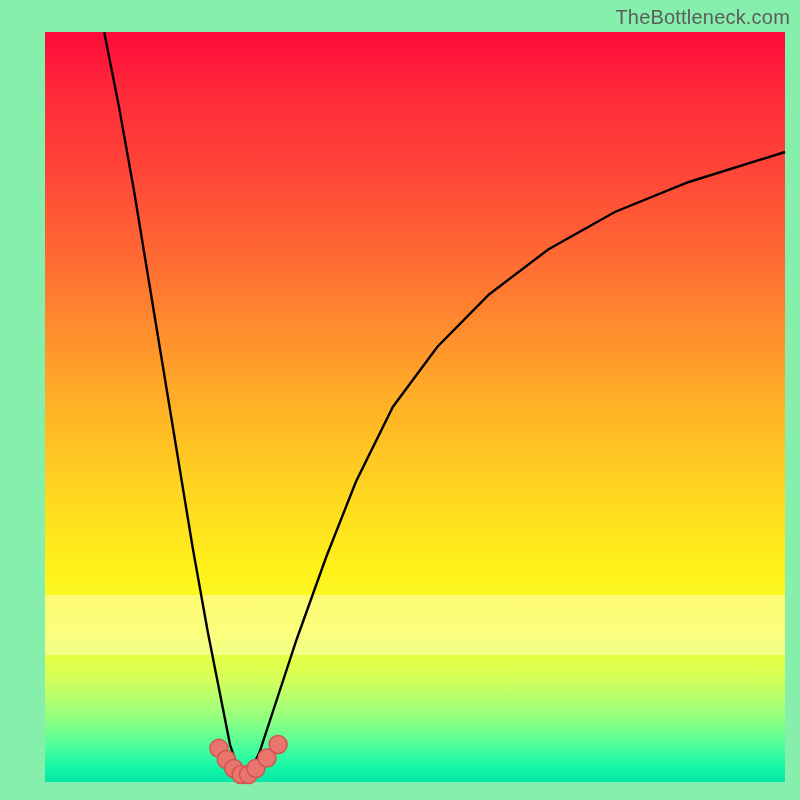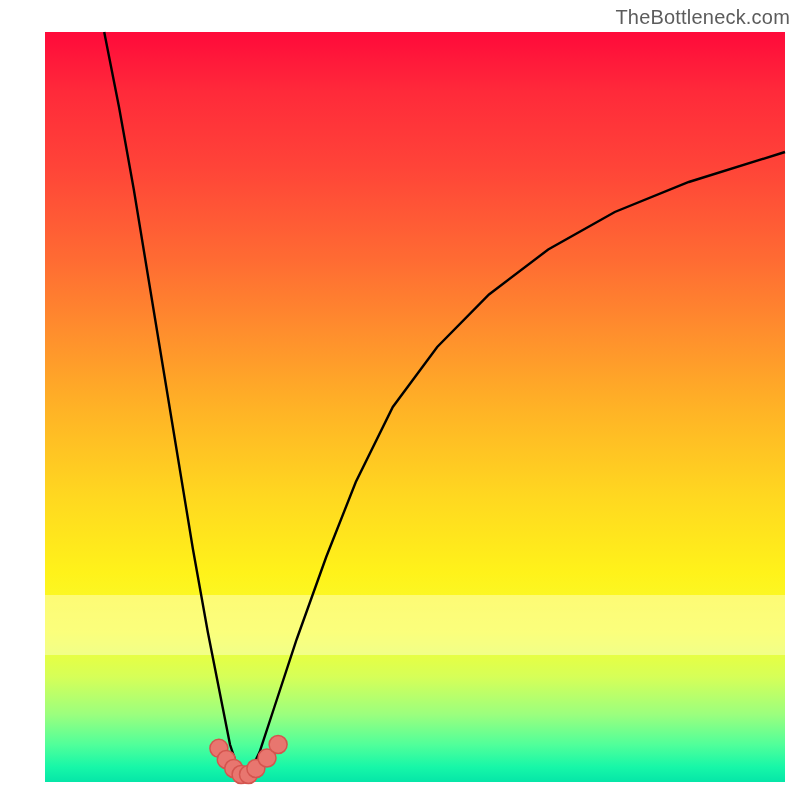--- a/index.html
+++ b/index.html
@@ -9,21 +9,21 @@
     height: 800px;
     background: #000;
     overflow: hidden;
   }
   .frame {
     position: absolute;
     left: 0;
     top: 0;
     width: 800px;
     height: 800px;
-    background: #ffffff;
+    background: #86efac;
   }
   .plot {
     position: absolute;
     left: 45px;
     top: 32px;
     width: 740px;
     height: 750px;
     background: linear-gradient(to bottom,
       #ff0a3a 0%,
       #ff2a3a 8%,

